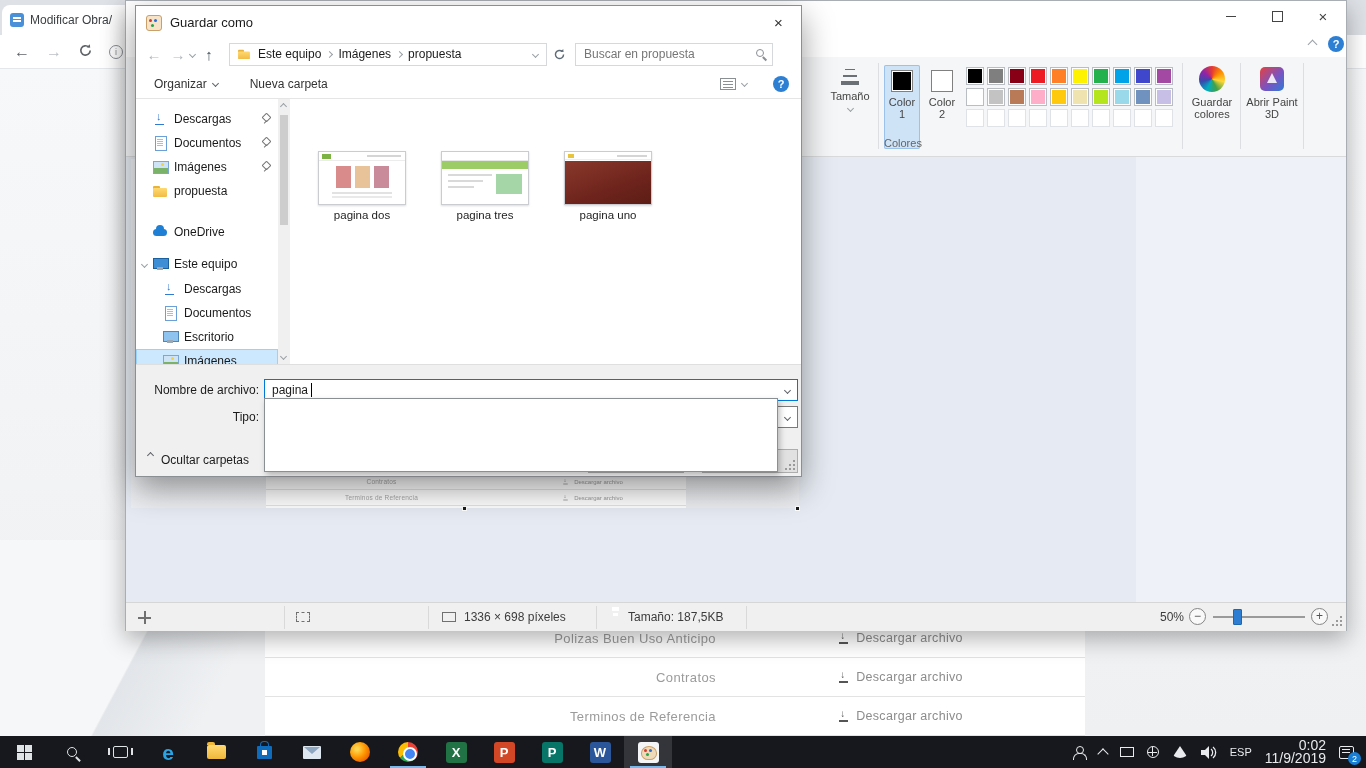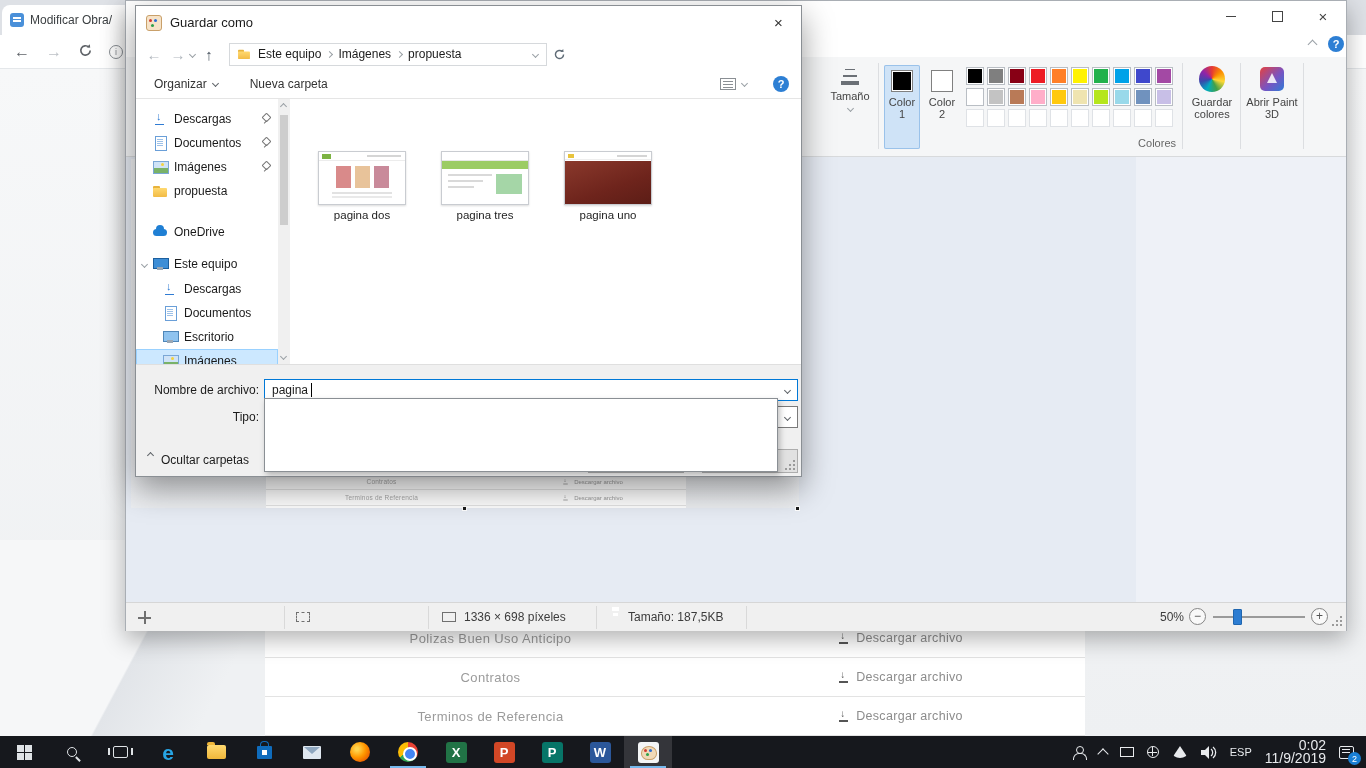--- a/index.html
+++ b/index.html
@@ -20,21 +20,21 @@
 .favicon::after{content:"";position:absolute;left:3px;top:4px;width:8px;height:1.5px;background:#fff;box-shadow:0 3px 0 #fff}
 .tab-title{font-size:12px;color:#3c4043;white-space:nowrap;overflow:hidden}
 #btoolbar{left:0;top:35px;width:1366px;height:34px;background:#fff;border-bottom:1px solid #e4e7ea;display:flex;align-items:center;gap:16px;padding-left:14px}
 .nav-glyph{font-size:16px;color:#5f6368;line-height:1}
 .nav-glyph.dis{color:#bdc1c6}
 .info-circ{width:14px;height:14px;border:1.5px solid #8a8f94;border-radius:50%;color:#8a8f94;font-size:9px;display:flex;align-items:center;justify-content:center}
 #bpage{left:0;top:69px;width:1366px;height:667px;background:linear-gradient(180deg,#f7f8f9,#eef0f2)}
 .diag{left:0;top:471px;width:270px;height:196px;background:linear-gradient(118deg,#f6f7f8 52%,#e2e5e9 52.6%,#eff1f3 80%)}
 .doc-table{left:265px;top:550px;width:820px;background:#fff}
 .doc-row{height:39px;display:flex;align-items:center;border-bottom:1px solid #e3e3e3}
-.doc-name{width:55%;text-align:center;color:#9b9b9b;font-size:13px;letter-spacing:.4px}
+.doc-name{width:55%;text-align:right;color:#9b9b9b;font-size:13px;letter-spacing:.4px}
 .doc-link{width:45%;display:flex;align-items:center;justify-content:center;gap:7px;color:#8c8c8c;font-size:12.5px;letter-spacing:.3px}
 .dl-ico{width:11px;height:11px;position:relative;flex:0 0 auto}
 .dl-ico::before{content:"↓";position:absolute;left:2px;top:-3px;font-size:10px;font-weight:bold;color:#555}
 .dl-ico::after{content:"";position:absolute;left:1px;bottom:0;width:9px;height:1.5px;background:#555}
 
 
 #paint{left:125px;top:0;width:1222px;height:631px;background:#f5f6f7;border:1px solid #a9aeb4;box-shadow:0 8px 22px rgba(0,0,0,.30)}
 .pw-titlebar{left:0;top:0;width:1220px;height:30px;background:#fff}
 .winbtn{position:absolute;top:0;width:46px;height:30px;display:flex;align-items:center;justify-content:center;color:#444}
 .wb-min::before{content:"";width:10px;height:1px;background:#444;display:block}
@@ -52,21 +52,21 @@
 .size-lines i:nth-child(3){width:18px;height:4px}
 .colbox{width:36px;height:84px;border-radius:2px;padding-top:5px}
 .colbox.sel{background:#cfe3f7;box-shadow:inset 0 0 0 1px #9ac2ea}
 .bigswatch{width:22px;height:22px;border:1px solid #808080;box-shadow:inset 0 0 0 1px #fff;margin:0 auto 4px}
 .pal-row{position:absolute;display:flex;gap:3px}
 .swatch{width:18px;height:18px;border:1px solid #b9bec4;box-shadow:inset 0 0 0 1px #fff}
 .swatch.empty{background:#fff;border-color:#dfe2e6;box-shadow:none}
 .wheel{width:26px;height:26px;border-radius:50%;margin:3px 0 4px;background:conic-gradient(#e53935,#fb8c00,#fdd835,#43a047,#00acc1,#3949ab,#8e24aa,#e53935)}
 .p3d{width:24px;height:24px;border-radius:5px;margin:4px 0 5px;background:linear-gradient(135deg,#e5413f,#7a53c1 55%,#2e7bd6);position:relative}
 .p3d::after{content:"";position:absolute;left:7px;top:6px;border-left:5px solid transparent;border-right:5px solid transparent;border-bottom:10px solid rgba(255,255,255,.85)}
-.group-label{position:absolute;font-size:11px;color:#666;text-align:right}
+.group-label{position:absolute;font-size:11px;color:#666;text-align:left}
 .pw-workspace{left:0;top:156px;width:1220px;height:445px;background:#e6ebf3}
 .ws-light{left:1010px;top:0;width:210px;height:445px;background:#eef1f7}
 .canvas{left:5px;top:2px;width:668px;height:349px;background:linear-gradient(180deg,#f3f4f6,#eceef1)}
 .canvas-card{position:absolute;left:135px;top:0;width:420px;height:349px;background:#fff}
 .mini-table{position:absolute;left:0;right:0;bottom:2px;border-top:1px solid #e4e4e4}
 .mini-row{height:16px;display:flex;align-items:center;border-bottom:1px solid #e4e4e4}
 .mini-name{width:55%;text-align:center;color:#a8a8a8;font-size:6.5px;letter-spacing:.2px}
 .mini-link{width:45%;display:flex;align-items:center;justify-content:center;gap:3px;color:#9a9a9a;font-size:6px}
 .mini-dl{transform:scale(.5);transform-origin:center}
 .handle{width:5px;height:5px;background:#1b1b1b;border:1px solid #fff}
@@ -404,20 +404,24 @@
         <span class="chev right sm lite"></span>
         <span class="crumb">propuesta</span>
         <span class="chev down sm lite" style="position:absolute;right:8px;top:8px"></span>
       </div>
       <span class="navbtn">
         <svg width="13" height="13" viewBox="0 0 16 16">
             <path d="M13 8a5 5 0 1 1-1.5-3.6" fill="none" stroke="#5f6b76" stroke-width="1.8"></path>
             <path d="M12.6 1.2 L13 5 L9.2 4.6 Z" fill="#5f6b76"></path>
           </svg>
       </span>
+      <div class="searchbox">
+        <span class="placeholder">Buscar en propuesta</span>
+        <span class="mag"></span>
+      </div>
     </div>
     <div class="abs dlg-toolbar">
       <div class="tool-item" style="margin-left:10px">
         <span>Organizar</span>
         <span class="chev down sm"></span>
       </div>
       <div class="tool-item" style="margin-left:16px">
         <span>Nueva carpeta</span>
       </div>
       <div class="tool-item" style="margin-left:auto">

